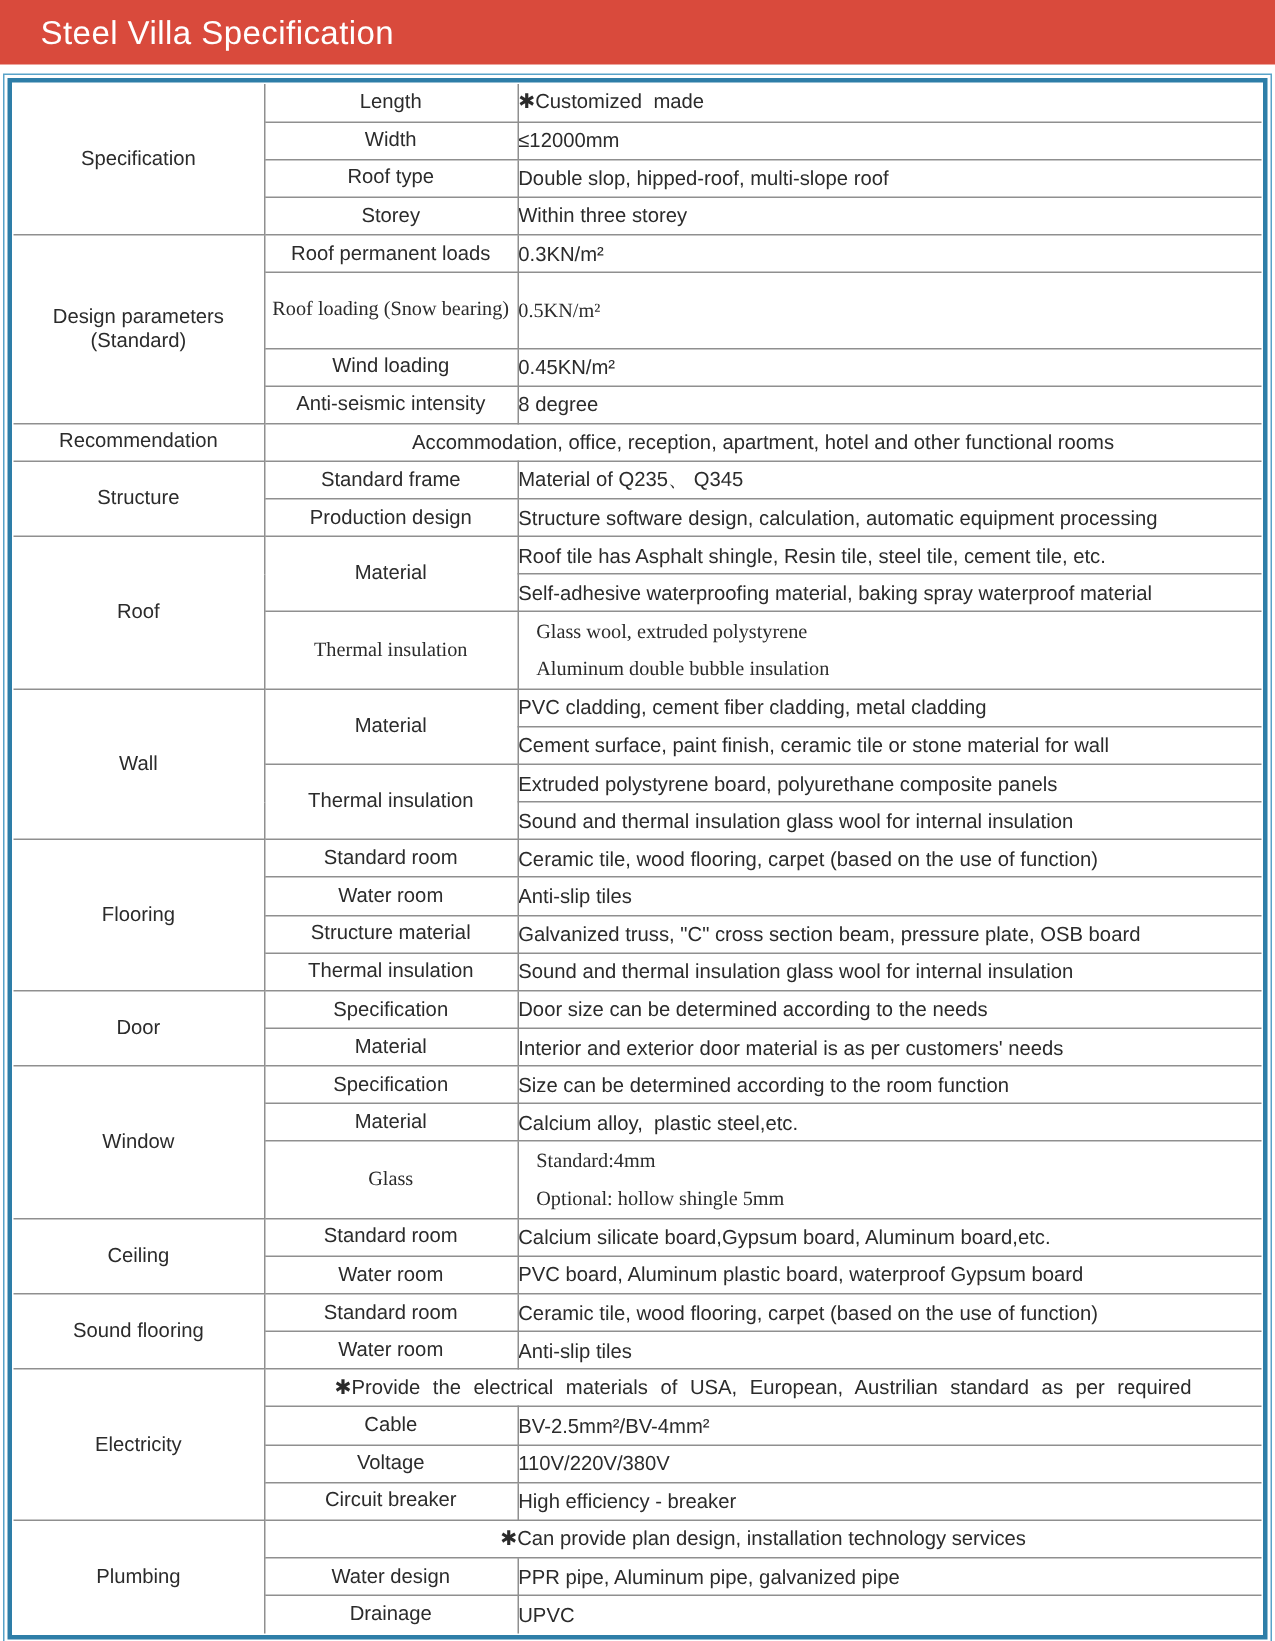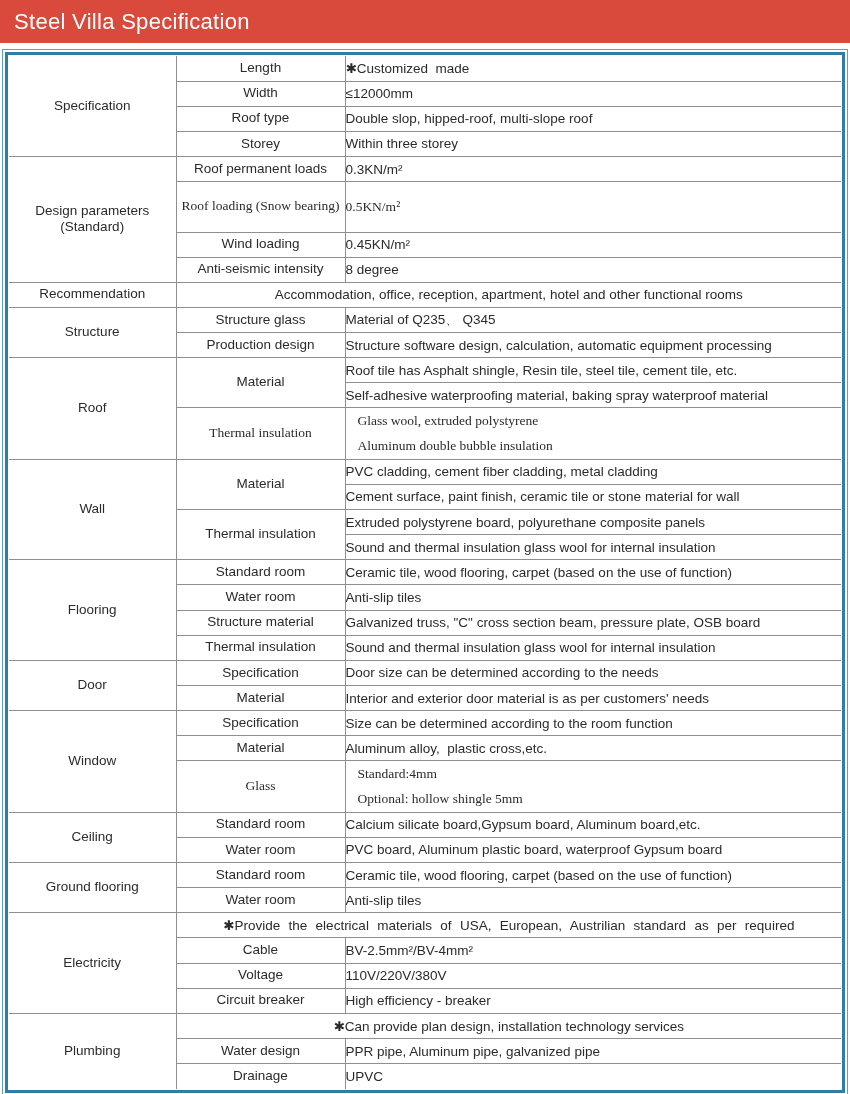--- a/index.html
+++ b/index.html
@@ -3,21 +3,21 @@
 <meta charset="utf-8">
 <style>
   html,body{margin:0;padding:0;}
   body{
     width:850px;height:1094px;overflow:hidden;background:#ffffff;
     font-family:"Liberation Sans","DejaVu Sans",sans-serif;
     -webkit-font-smoothing:antialiased;
   }
   .header{
     height:43px;background:#d94a3c;color:#ffffff;
-    display:flex;align-items:center;padding-left:14px;
+    display:flex;align-items:center;padding-left:27px;
     font-size:22px;letter-spacing:.3px;box-sizing:border-box;
   }
   .frame{
     margin:6px 2px 0 2px;
     border:1px solid #58a3c9;
     padding:2px;
     box-sizing:border-box;
   }
   .inner{
     border:3px solid #2e7ea8;
@@ -104,21 +104,21 @@
     <td class="val">8 degree</td>
   </tr>
 
   <tr class="rh">
     <td class="cat bold">Recommendation</td>
     <td class="note" colspan="2">Accommodation, office, reception, apartment, hotel and other functional rooms</td>
   </tr>
 
   <tr class="rh">
     <td class="cat" rowspan="2">Structure</td>
-    <td class="lbl">Structure glass</td>
+    <td class="lbl">Standard frame</td>
     <td class="val">Material of Q235、 Q345</td>
   </tr>
   <tr class="rh">
     <td class="lbl">Production design</td>
     <td class="val">Structure software design, calculation, automatic equipment processing</td>
   </tr>
 
   <tr class="rh">
     <td class="cat" rowspan="3">Roof</td>
     <td class="lbl" rowspan="2">Material</td>
@@ -179,42 +179,42 @@
     <td class="val">Interior and exterior door material is as per customers' needs</td>
   </tr>
 
   <tr class="rh">
     <td class="cat" rowspan="3">Window</td>
     <td class="lbl">Specification</td>
     <td class="val">Size can be determined according to the room function</td>
   </tr>
   <tr class="rh">
     <td class="lbl">Material</td>
-    <td class="val">Aluminum alloy,  plastic cross,etc.</td>
+    <td class="val">Calcium alloy,  plastic steel,etc.</td>
   </tr>
   <tr class="tall">
     <td class="lbl">Glass</td>
     <td class="multi">
       <div class="line">Standard:4mm</div>
       <div class="line">Optional: hollow shingle 5mm</div>
     </td>
   </tr>
 
   <tr class="rh">
     <td class="cat" rowspan="2">Ceiling</td>
     <td class="lbl">Standard room</td>
     <td class="val">Calcium silicate board,Gypsum board, Aluminum board,etc.</td>
   </tr>
   <tr class="rh">
     <td class="lbl">Water room</td>
     <td class="val">PVC board, Aluminum plastic board, waterproof Gypsum board</td>
   </tr>
 
   <tr class="rh">
-    <td class="cat" rowspan="2">Ground flooring</td>
+    <td class="cat" rowspan="2">Sound flooring</td>
     <td class="lbl">Standard room</td>
     <td class="val">Ceramic tile, wood flooring, carpet (based on the use of function)</td>
   </tr>
   <tr class="rh">
     <td class="lbl">Water room</td>
     <td class="val">Anti-slip tiles</td>
   </tr>
 
   <tr class="rh">
     <td class="cat" rowspan="4">Electricity</td>

